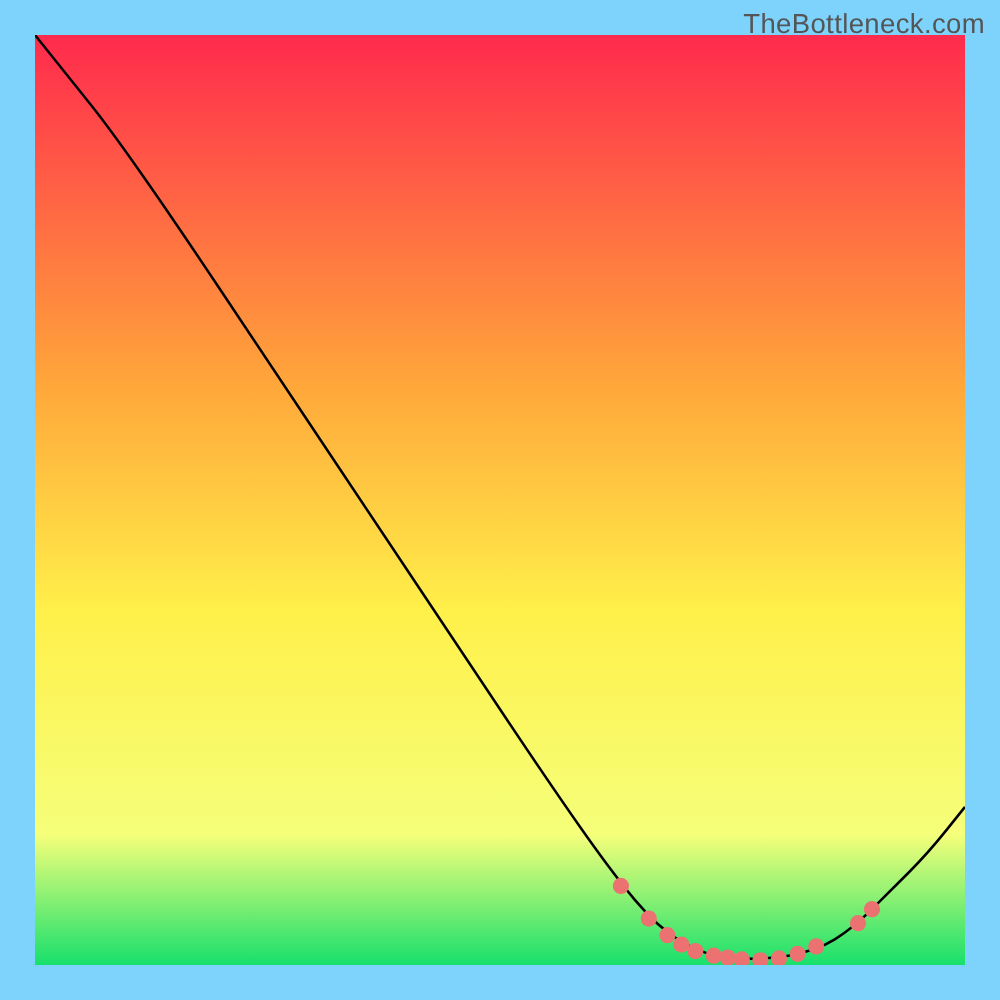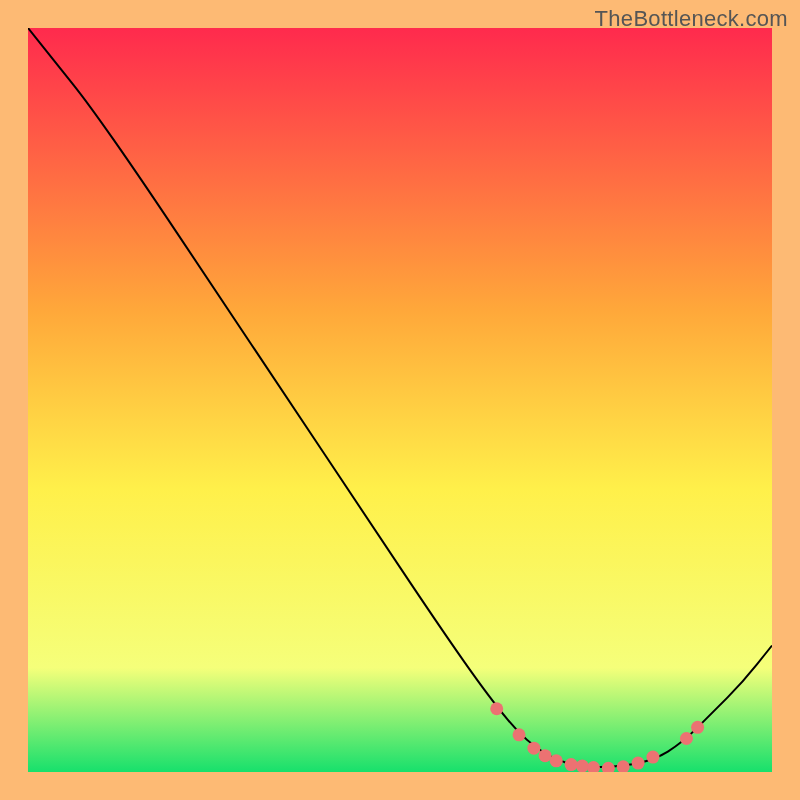--- a/index.html
+++ b/index.html
@@ -8,21 +8,21 @@
     width: 800px;
     height: 800px;
     background: #000;
     overflow: hidden;
     font-family: Arial, Helvetica, sans-serif;
   }
   .frame {
     position: absolute;
     left: 0; top: 0;
     width: 800px; height: 800px;
-    background: #fdba74;
+    background: #7dd3fc;
   }
   .watermark {
     position: absolute;
     top: 6px;
     right: 12px;
     color: #555;
     font-size: 22px;
     font-weight: 500;
     letter-spacing: 0.3px;
     z-index: 10;

